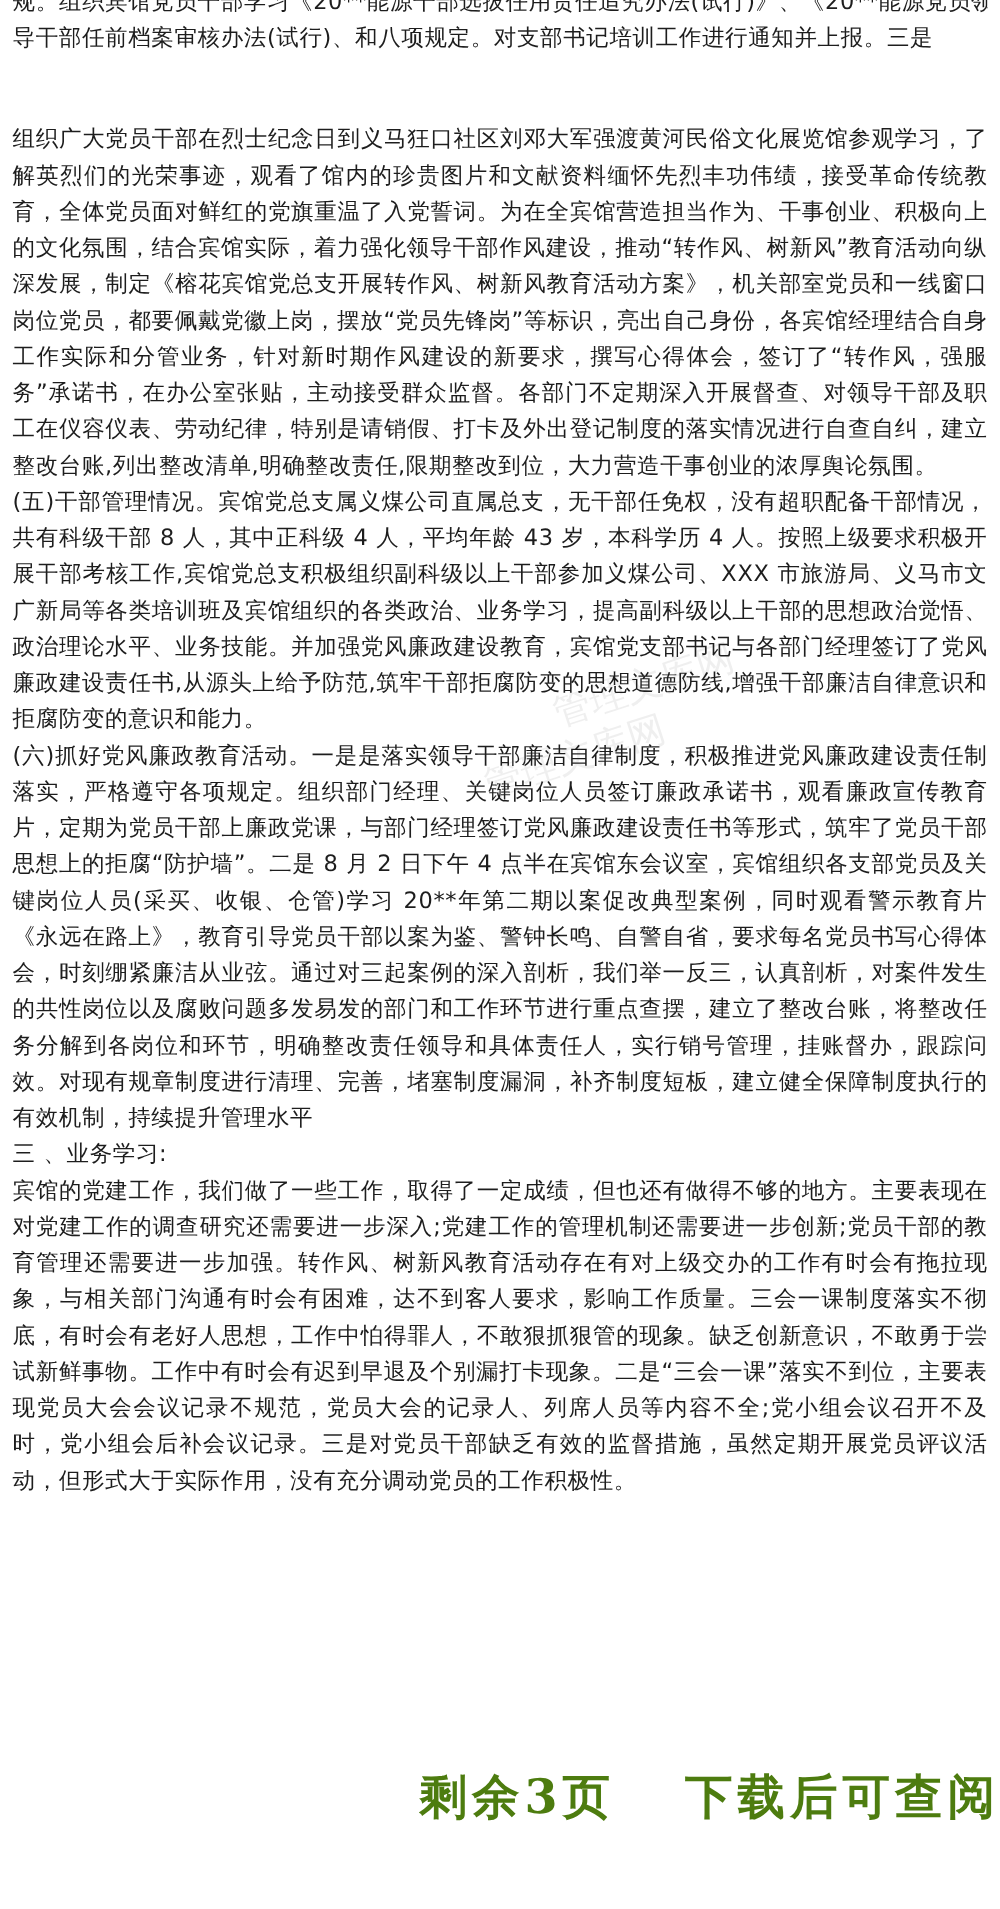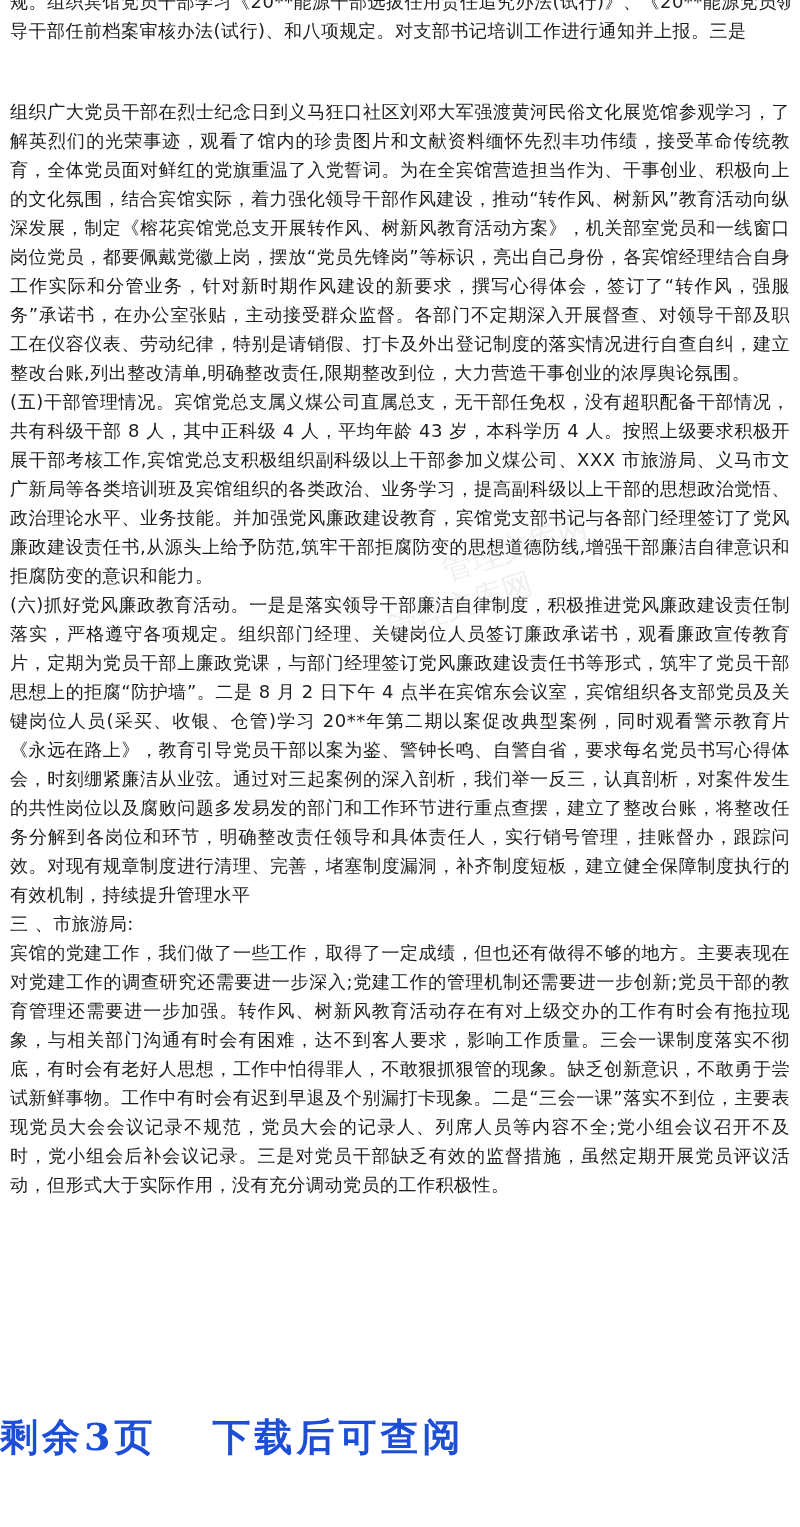--- a/index.html
+++ b/index.html
@@ -46,24 +46,24 @@
     pointer-events: none;
     z-index: 1;
   }
   .wm1 { left: 440px; top: 528px; }
   .wm2 { left: 385px; top: 585px; }
   .footer-notice {
     position: absolute;
     top: 1412px;
     left: 0;
     right: 0;
-    text-align: left;
+    text-align: right;
     font-size: 38px;
     font-weight: bold;
-    color: #1d4ed8;
+    color: #4d7c0f;
     font-family: "DejaVu Serif", "Liberation Serif", serif;
     letter-spacing: 4px;
     z-index: 2;
     cursor: pointer;
   }
   .footer-notice .sp {
     display: inline-block;
     width: 56px;
   }
 </style>
@@ -73,17 +73,17 @@
 <div class="watermark wm1">管理文库网</div>
 <div class="watermark wm2">管理文库网</div>
 
 <div class="doc">
   <p class="clip-line clip-top">规。组织宾馆党员干部学习《20**能源干部选拔任用责任追究办法(试行)》、《20**能源党员领</p>
   <p class="clip-line">导干部任前档案审核办法(试行)、和八项规定。对支部书记培训工作进行通知并上报。三是</p>
   <div class="gap"></div>
   <p>组织广大党员干部在烈士纪念日到义马狂口社区刘邓大军强渡黄河民俗文化展览馆参观学习，了解英烈们的光荣事迹，观看了馆内的珍贵图片和文献资料缅怀先烈丰功伟绩，接受革命传统教育，全体党员面对鲜红的党旗重温了入党誓词。为在全宾馆营造担当作为、干事创业、积极向上的文化氛围，结合宾馆实际，着力强化领导干部作风建设，推动“转作风、树新风”教育活动向纵深发展，制定《榕花宾馆党总支开展转作风、树新风教育活动方案》，机关部室党员和一线窗口岗位党员，都要佩戴党徽上岗，摆放“党员先锋岗”等标识，亮出自己身份，各宾馆经理结合自身工作实际和分管业务，针对新时期作风建设的新要求，撰写心得体会，签订了“转作风，强服务”承诺书，在办公室张贴，主动接受群众监督。各部门不定期深入开展督查、对领导干部及职工在仪容仪表、劳动纪律，特别是请销假、打卡及外出登记制度的落实情况进行自查自纠，建立整改台账,列出整改清单,明确整改责任,限期整改到位，大力营造干事创业的浓厚舆论氛围。</p>
   <p>(五)干部管理情况。宾馆党总支属义煤公司直属总支，无干部任免权，没有超职配备干部情况，共有科级干部 8 人，其中正科级 4 人，平均年龄 43 岁，本科学历 4 人。按照上级要求积极开展干部考核工作,宾馆党总支积极组织副科级以上干部参加义煤公司、XXX 市旅游局、义马市文广新局等各类培训班及宾馆组织的各类政治、业务学习，提高副科级以上干部的思想政治觉悟、政治理论水平、业务技能。并加强党风廉政建设教育，宾馆党支部书记与各部门经理签订了党风廉政建设责任书,从源头上给予防范,筑牢干部拒腐防变的思想道德防线,增强干部廉洁自律意识和拒腐防变的意识和能力。</p>
   <p>(六)抓好党风廉政教育活动。一是是落实领导干部廉洁自律制度，积极推进党风廉政建设责任制落实，严格遵守各项规定。组织部门经理、关键岗位人员签订廉政承诺书，观看廉政宣传教育片，定期为党员干部上廉政党课，与部门经理签订党风廉政建设责任书等形式，筑牢了党员干部思想上的拒腐“防护墙”。二是 8 月 2 日下午 4 点半在宾馆东会议室，宾馆组织各支部党员及关键岗位人员(采买、收银、仓管)学习 20**年第二期以案促改典型案例，同时观看警示教育片《永远在路上》，教育引导党员干部以案为鉴、警钟长鸣、自警自省，要求每名党员书写心得体会，时刻绷紧廉洁从业弦。通过对三起案例的深入剖析，我们举一反三，认真剖析，对案件发生的共性岗位以及腐败问题多发易发的部门和工作环节进行重点查摆，建立了整改台账，将整改任务分解到各岗位和环节，明确整改责任领导和具体责任人，实行销号管理，挂账督办，跟踪问效。对现有规章制度进行清理、完善，堵塞制度漏洞，补齐制度短板，建立健全保障制度执行的有效机制，持续提升管理水平</p>
-  <p>三 、市旅游局:</p>
+  <p>三 、业务学习:</p>
   <p>宾馆的党建工作，我们做了一些工作，取得了一定成绩，但也还有做得不够的地方。主要表现在对党建工作的调查研究还需要进一步深入;党建工作的管理机制还需要进一步创新;党员干部的教育管理还需要进一步加强。转作风、树新风教育活动存在有对上级交办的工作有时会有拖拉现象，与相关部门沟通有时会有困难，达不到客人要求，影响工作质量。三会一课制度落实不彻底，有时会有老好人思想，工作中怕得罪人，不敢狠抓狠管的现象。缺乏创新意识，不敢勇于尝试新鲜事物。工作中有时会有迟到早退及个别漏打卡现象。二是“三会一课”落实不到位，主要表现党员大会会议记录不规范，党员大会的记录人、列席人员等内容不全;党小组会议召开不及时，党小组会后补会议记录。三是对党员干部缺乏有效的监督措施，虽然定期开展党员评议活动，但形式大于实际作用，没有充分调动党员的工作积极性。</p>
 </div>
 
 <div class="footer-notice"><span>剩余3页</span><span class="sp"></span><span>下载后可查阅</span></div>
 
 </body></html>

